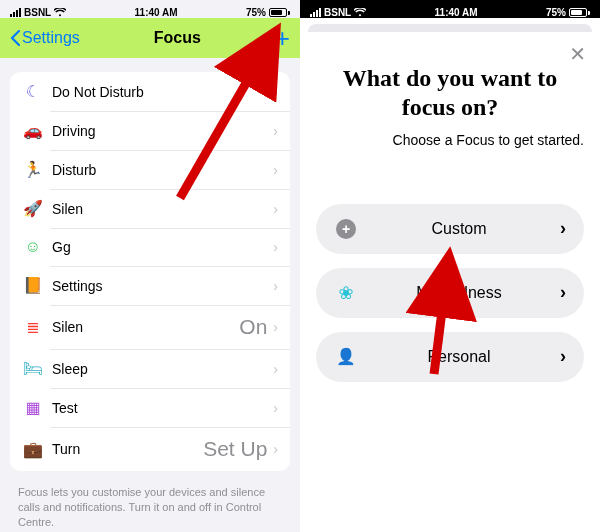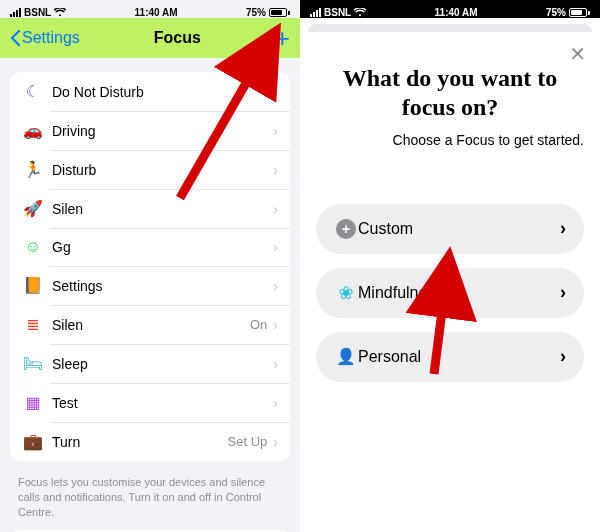--- a/index.html
+++ b/index.html
@@ -26,37 +26,37 @@
   .nav-back { color: #007aff; display: flex; align-items: center; font-size: 16px; gap: 2px; }
   .nav-title { font-size: 16px; font-weight: 600; color: #000; }
   .nav-add { color: #007aff; font-size: 26px; font-weight: 300; line-height: 1; }
 
   
   .list { background: #fff; margin: 14px 10px 6px; border-radius: 10px; overflow: hidden; }
   .row { display: flex; align-items: center; padding: 10px 12px; position: relative; }
   .row + .row::before { content:""; position:absolute; left:40px; right:0; top:0; height:1px; background:#e5e5ea; }
   .row-icon { width: 22px; display:flex; justify-content:center; font-size:16px; }
   .row-label { flex:1; margin-left: 8px; font-size: 14px; color:#000; }
-  .row-detail { font-size: 13px; color:#8e8e93; margin-right:6px;}
+  .row-detail { font-size: 21px; color:#8e8e93; margin-right:6px;}
   .chev { color:#c7c7cc; font-size: 14px; }
 
   .footer-text { font-size: 11px; color:#8e8e93; padding: 8px 18px 10px; line-height:1.35; }
 
   .share-card { background:#fff; margin: 0 10px 8px; border-radius:10px; padding: 12px 14px; display:flex; align-items:center; justify-content:space-between; }
 
   
   .sheet-top { height: 6px; }
   .sheet-stack { height: 8px; margin: 0 8px; border-radius: 8px 8px 0 0; background:#e9e9ed; }
   .sheet { background:#fff; margin: 0 0 0 0; border-radius: 12px 12px 0 0; height: calc(532px - 18px - 6px - 8px); padding: 10px 16px 0; position: relative; }
   .close-x { position:absolute; top:10px; right:14px; font-size:20px; color:#8e8e93; }
   .sheet h1 { font-size: 24px; font-weight: 700; text-align:center; margin: 22px 10px 10px; line-height:1.2;font-family:Liberation Serif, serif; }
   .sheet .sub { text-align:right; font-size: 14px; color:#000; margin-bottom: 56px; }
   .opt { background:#eeeef0; border-radius: 28px; height: 50px; display:flex; align-items:center; padding: 0 18px; margin-bottom: 14px; }
   .opt .o-icon { width: 24px; display:flex; justify-content:center; font-size: 18px; }
-  .opt .o-label { flex:1; font-size: 16px; font-weight: 500; color:#000; }
+  .opt .o-label { flex:1; text-align:center; font-size: 16px; font-weight: 500; color:#000; }
   .opt .o-chev { font-size: 18px; font-weight: 700; color:#000; }
 
   
   .arrow { position:absolute; pointer-events:none; }
   .arrow svg { overflow: visible; }
 
   
   .ic-moon{color:#5856d6}.ic-car{color:#5856d6}.ic-run{color:#34c759}.ic-rocket{color:#0a84ff}.ic-gg{color:#34c759}.ic-book{color:#ff9500}.ic-list{color:#ff3b30}.ic-bed{color:#30b0c7}.ic-test{color:#af52de}.ic-work{color:#8e8e93}
   .ic-plus-round{ width:20px; height:20px; background:#8e8e93; color:#fff; border-radius:50%; display:flex; align-items:center; justify-content:center; font-size:14px; font-weight:700;}
   .ic-mind{ color:#29c3d8; font-size:18px;}

